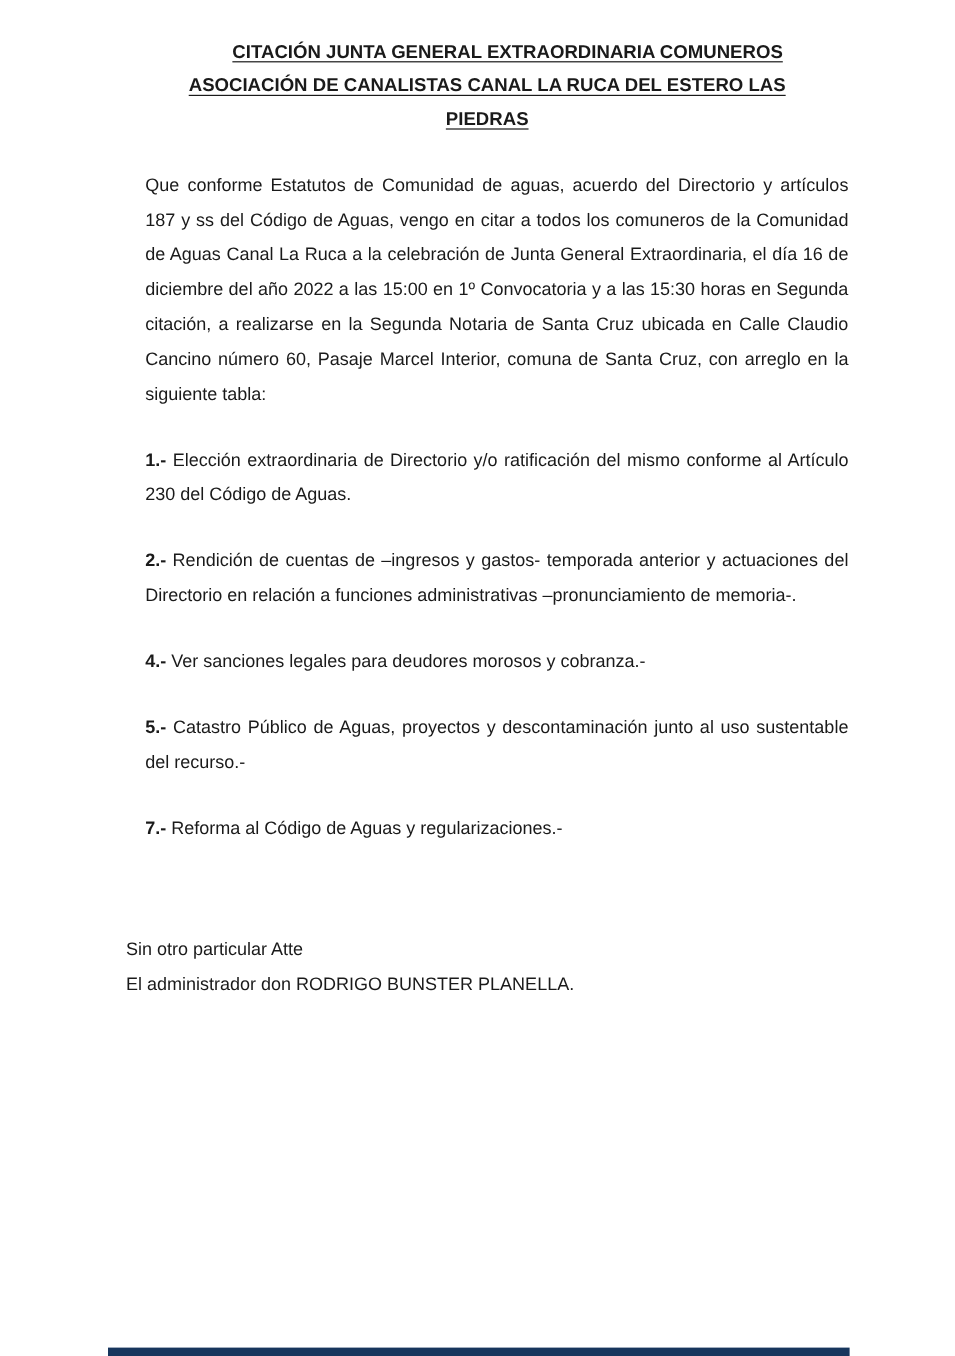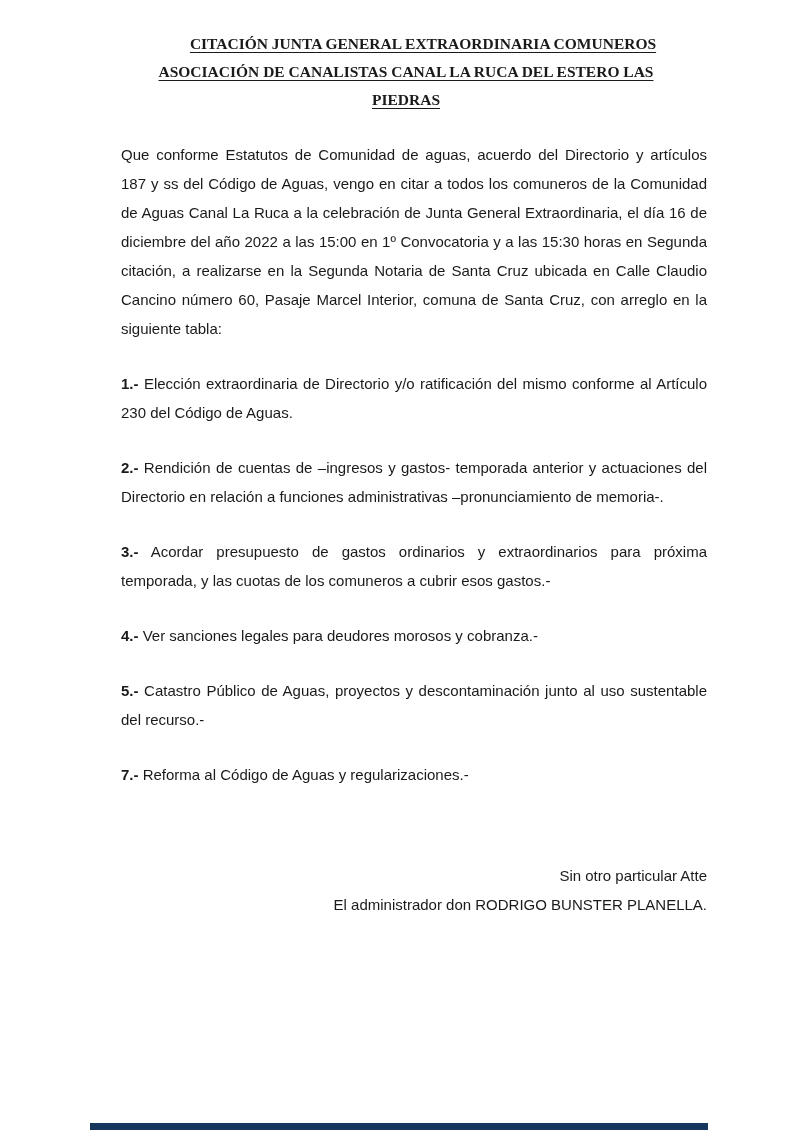--- a/index.html
+++ b/index.html
@@ -24,21 +24,20 @@
     color:var(--ink);
     font-size:15px;
     line-height:29px;
   }
   .doc-title{
     margin:0 0 26px 0;
     font-size:15.5px;
     font-weight:bold;
     line-height:28px;
     text-align:center;
-    font-family:Liberation Serif, serif;
   }
   .doc-title .title-line{
     text-decoration:underline;
     text-underline-offset:3px;
   }
   .doc-title .title-line:first-child{
     text-indent:34px;
   }
   p.body-par{
     margin:26px 0 0 16px;
@@ -48,21 +47,21 @@
     margin-top:0;
   }
   .b{
     font-weight:bold;
   }
   .closing{
     margin-top:72px;
   }
   .closing p{
     margin:0;
-    text-align:right;
+    text-align:left;
   }
   .table-edge{
     position:absolute;
     left:90px;
     bottom:0;
     width:618px;
     height:7px;
     background:var(--navy);
   }
 </style>
@@ -75,21 +74,20 @@
     <div class="title-line">CITACIÓN JUNTA GENERAL EXTRAORDINARIA COMUNEROS</div>
     <div class="title-line">ASOCIACIÓN DE CANALISTAS CANAL LA RUCA DEL ESTERO LAS</div>
     <div class="title-line">PIEDRAS</div>
   </h1>
 
   <p class="body-par first">Que conforme Estatutos de Comunidad de aguas, acuerdo del Directorio y artículos 187 y ss del Código de Aguas, vengo en citar a todos los comuneros de la Comunidad de Aguas Canal La Ruca a la celebración de Junta General Extraordinaria, el día 16 de diciembre del año 2022 a las 15:00 en 1º Convocatoria y a las 15:30 horas en Segunda citación, a realizarse en la Segunda Notaria de Santa Cruz ubicada en Calle Claudio Cancino número 60, Pasaje Marcel Interior, comuna de Santa Cruz, con arreglo en la siguiente tabla:</p>
 
   <div id="agenda-list">
       <p class="body-par"><span class="b">1.-</span><span> Elección extraordinaria de Directorio y/o ratificación del mismo conforme al Artículo 230 del Código de Aguas.</span></p>
       <p class="body-par"><span class="b">2.-</span><span> Rendición de cuentas de –ingresos y gastos- temporada anterior y actuaciones del Directorio en relación a funciones administrativas –pronunciamiento de memoria-.</span></p>
-      <p class="body-par"><span class="b">3.-</span><span> Acordar presupuesto de gastos ordinarios y extraordinarios para próxima temporada, y las cuotas de los comuneros a cubrir esos gastos.-</span></p>
       <p class="body-par"><span class="b">4.-</span><span> Ver sanciones legales para deudores morosos y cobranza.-</span></p>
       <p class="body-par"><span class="b">5.-</span><span> Catastro Público de Aguas, proyectos y descontaminación junto al uso sustentable del recurso.-</span></p>
       <p class="body-par"><span class="b">7.-</span><span> Reforma al Código de Aguas y regularizaciones.-</span></p>
     </div>
 
   <div class="closing">
     <p>Sin otro particular Atte</p>
     <p>El administrador don RODRIGO BUNSTER PLANELLA.</p>
   </div>
 

